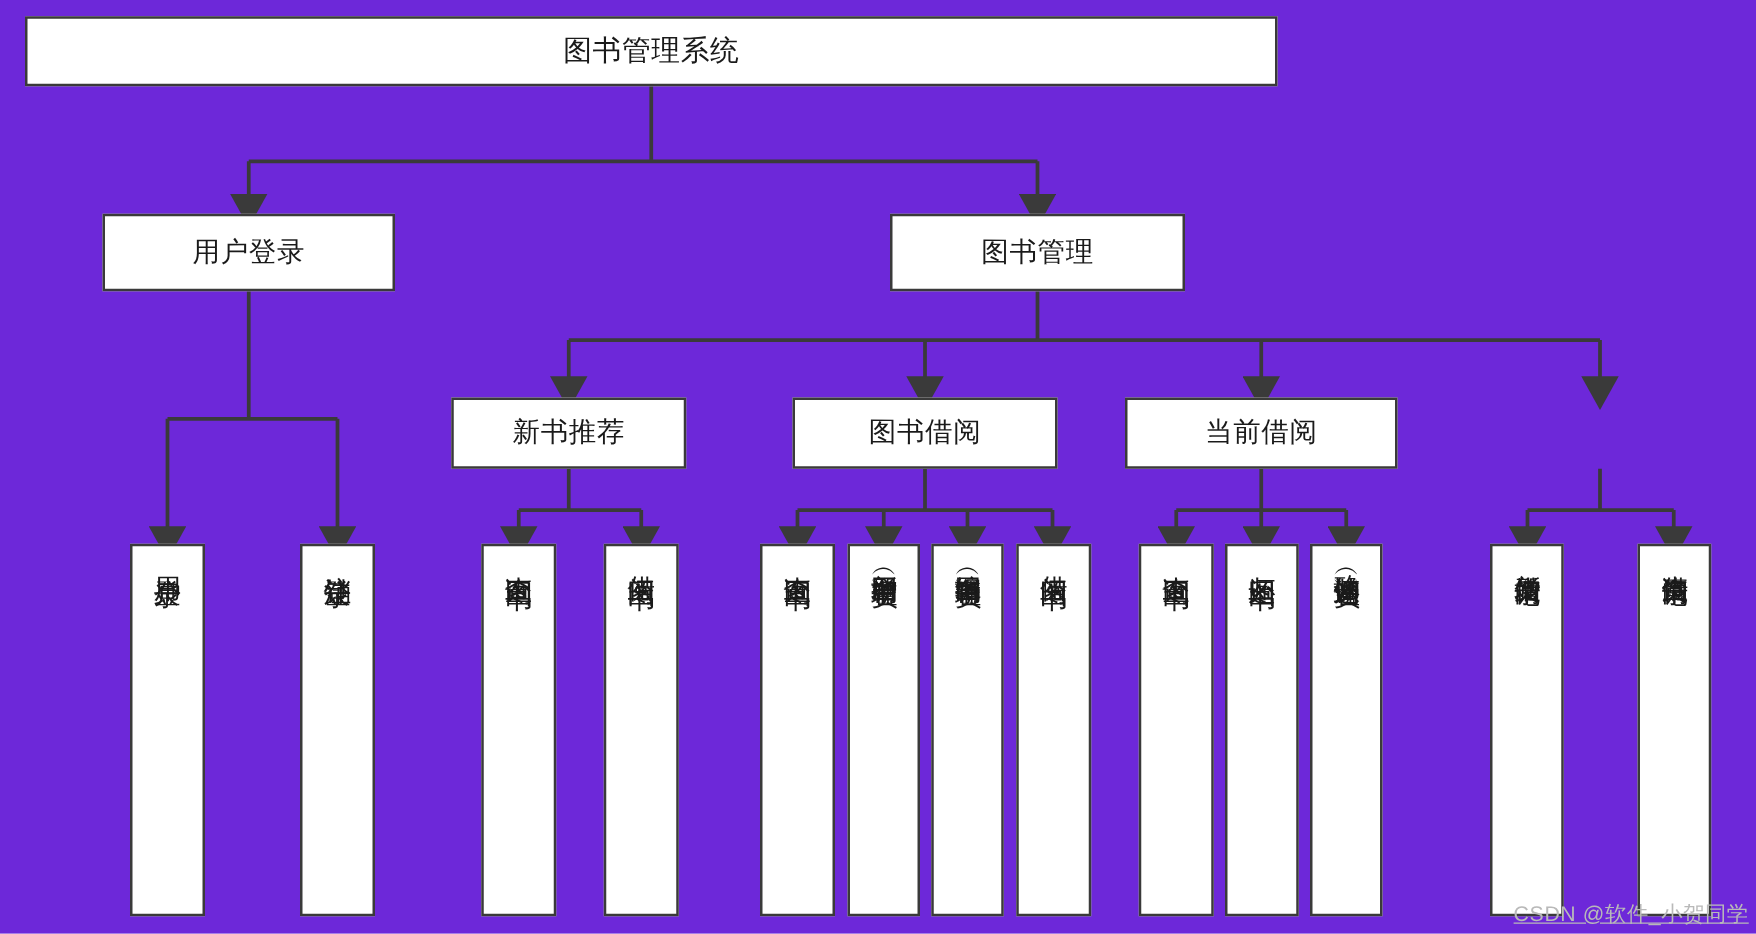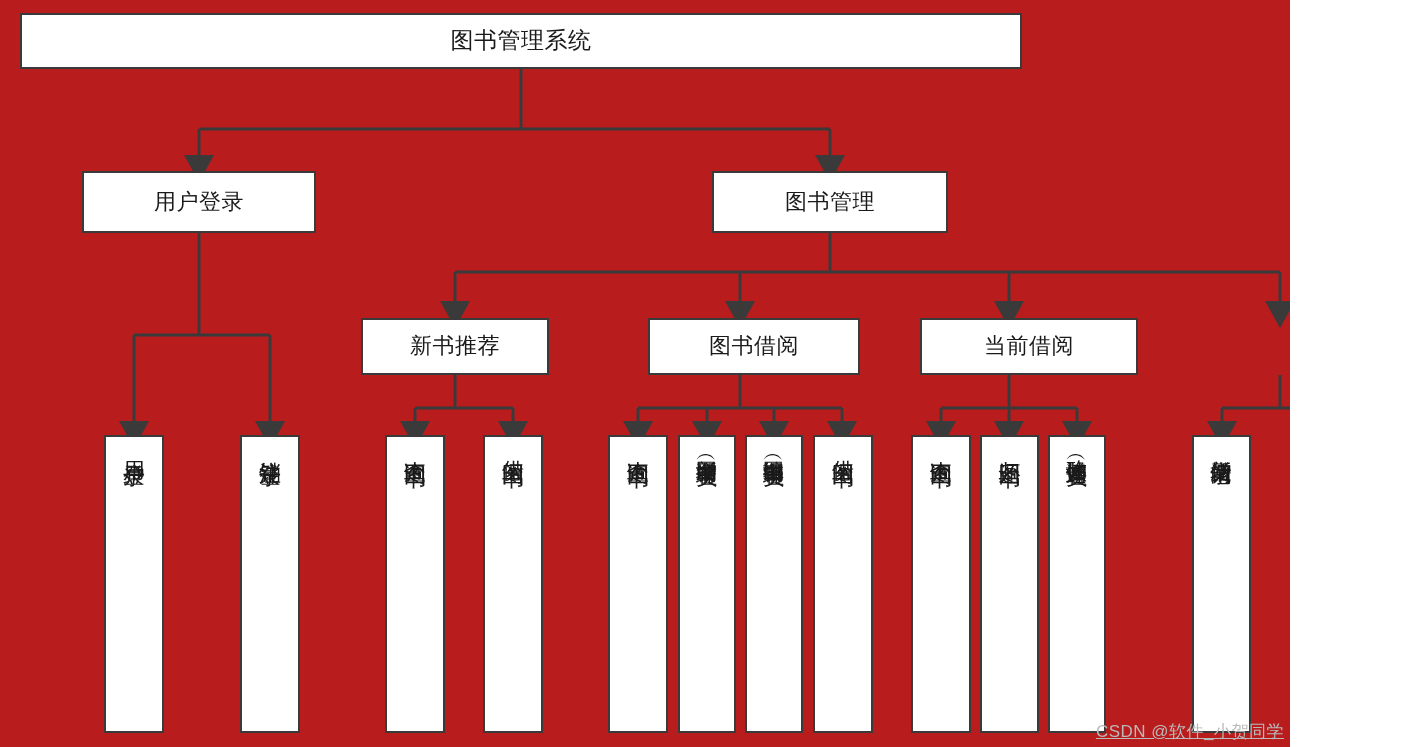--- a/index.html
+++ b/index.html
@@ -5,23 +5,23 @@
   html, body {
     margin: 0;
     padding: 0;
     background: #ffffff;
   }
   body {
     font-family: "Liberation Sans", "DejaVu Sans", sans-serif;
   }
   #canvas {
     position: relative;
-    width: 1290px;
+    width: 1405px;
     height: 747px;
-    background: #b91c1c;
+    background: #6d28d9;
     overflow: hidden;
   }
   svg.wires {
     position: absolute;
     left: 0;
     top: 0;
     width: 1405px;
     height: 747px;
     pointer-events: none;
   }
@@ -139,24 +139,24 @@
   <div class="node horiz" style="left:82px; top:171px; width:234px; height:62px;">
     <span class="node-label">用户登录</span>
   </div>
   <div class="node horiz" style="left:712px; top:171px; width:236px; height:62px;">
     <span class="node-label">图书管理</span>
   </div>
 
   <div class="node horiz" style="left:361px; top:318px; width:188px; height:57px;">
     <span class="node-label">新书推荐</span>
   </div>
-  <div class="node horiz" style="left:634px; top:318px; width:212px; height:57px;margin-left:14px;">
+  <div class="node horiz" style="left:634px; top:318px; width:212px; height:57px;">
     <span class="node-label">图书借阅</span>
   </div>
-  <div class="node horiz" style="left:900px; top:318px; width:218px; height:57px;margin-left:20px;">
+  <div class="node horiz" style="left:900px; top:318px; width:218px; height:57px;">
     <span class="node-label">当前借阅</span>
   </div>
 
   <div class="node vert" style="left:104px; top:435px; width:60px; height:298px;">
     <span class="node-label">用户登录</span>
   </div>
   <div class="node vert" style="left:240px; top:435px; width:60px; height:298px;">
     <span class="node-label">注销登录</span>
   </div>
 

